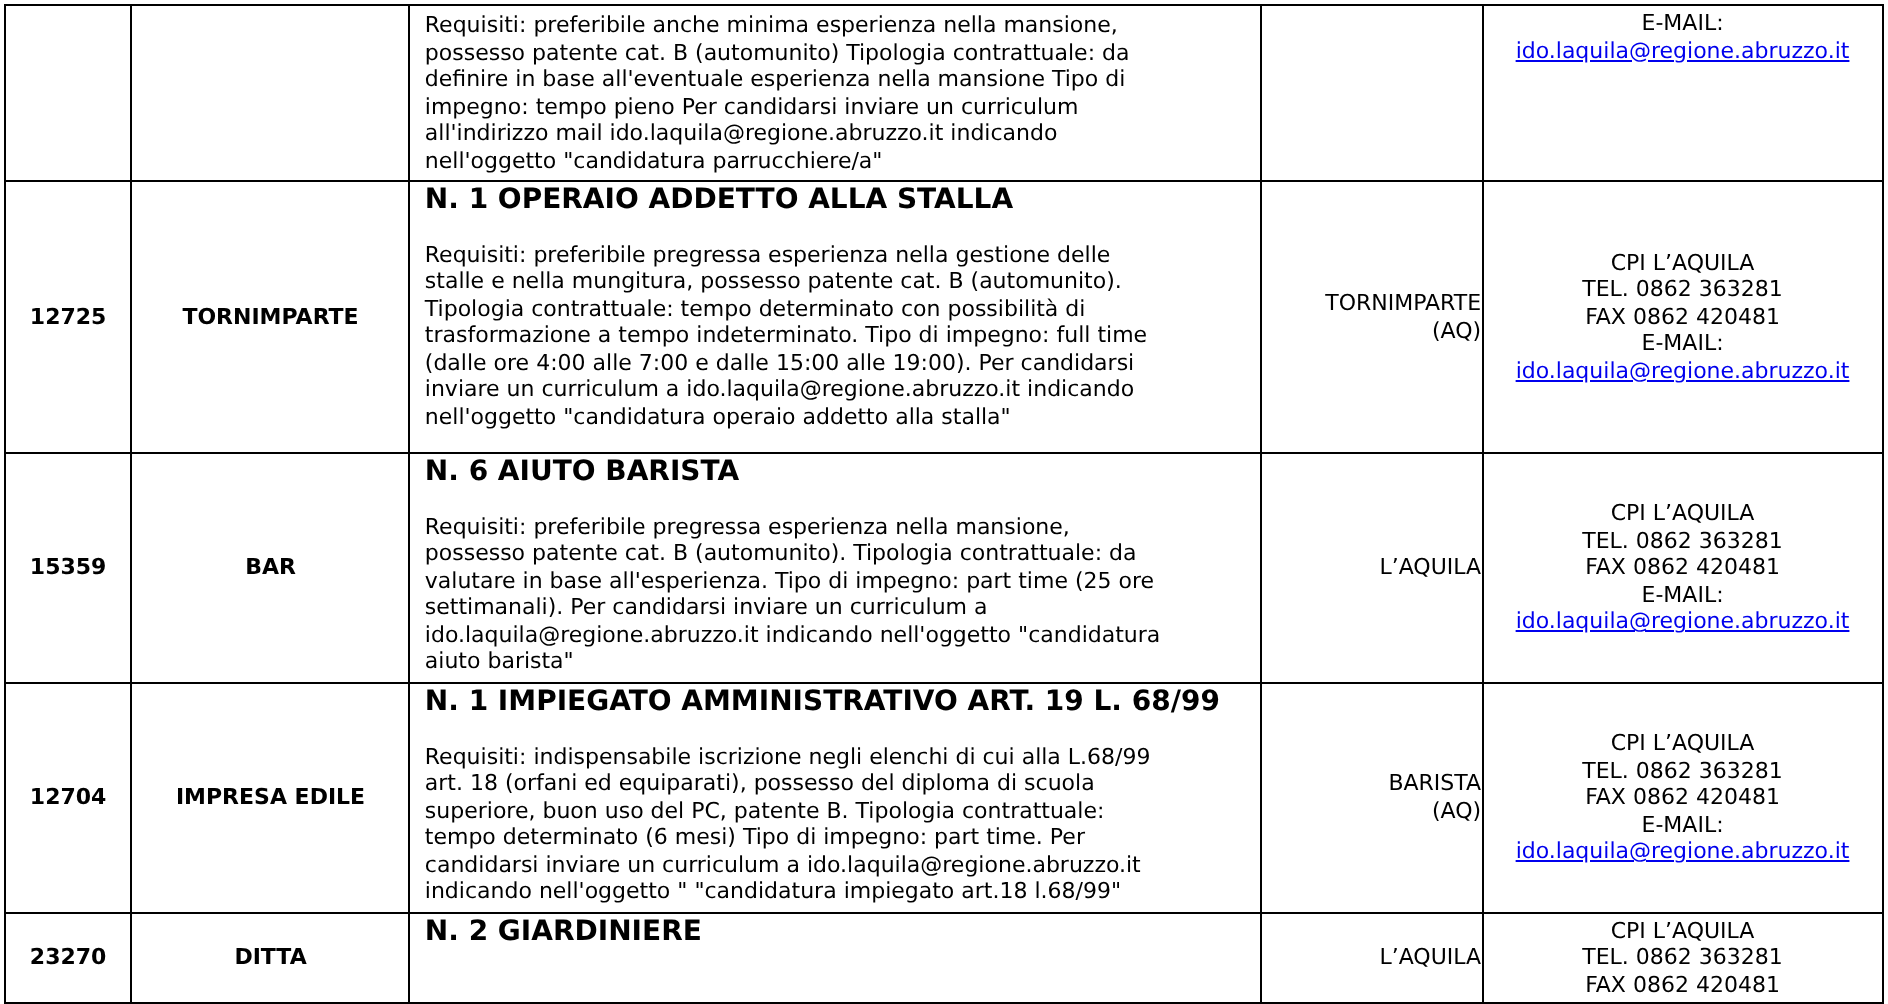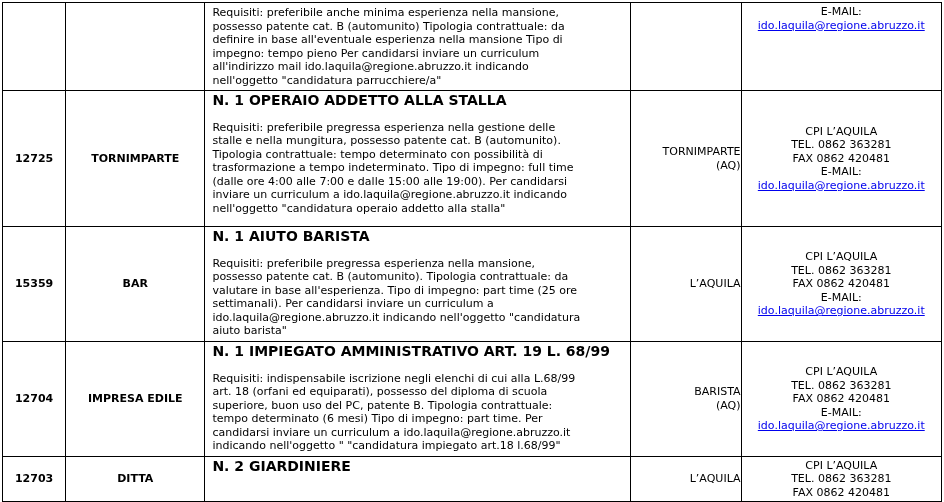--- a/index.html
+++ b/index.html
@@ -125,21 +125,21 @@
 FAX 0862 420481
 E-MAIL:</div>
       <a class="email-link">ido.laquila@regione.abruzzo.it</a>
     </td>
   </tr>
 
   <tr style="height:115px">
     <td class="id-cell">15359</td>
     <td class="cat-cell">BAR</td>
     <td class="desc-cell">
-      <div class="job-title">N. 1 AIUTO BARISTA</div>
+      <div class="job-title">N. 6 AIUTO BARISTA</div>
       <div class="job-body">Requisiti: preferibile pregressa esperienza nella mansione,
 possesso patente cat. B (automunito). Tipologia contrattuale: da
 valutare in base all'esperienza. Tipo di impegno: part time (25 ore
 settimanali). Per candidarsi inviare un curriculum a
 ido.laquila@regione.abruzzo.it indicando nell'oggetto "candidatura
 aiuto barista"</div>
     </td>
     <td class="loc-cell">L’AQUILA</td>
     <td class="contact-cell">
       <div class="contact-text">CPI L’AQUILA
@@ -167,21 +167,21 @@
     <td class="contact-cell">
       <div class="contact-text">CPI L’AQUILA
 TEL. 0862 363281
 FAX 0862 420481
 E-MAIL:</div>
       <a class="email-link">ido.laquila@regione.abruzzo.it</a>
     </td>
   </tr>
 
   <tr class="row-last" style="height:40px">
-    <td class="id-cell">12703</td>
+    <td class="id-cell">23270</td>
     <td class="cat-cell">DITTA</td>
     <td class="desc-cell">
       <div class="job-title">N. 2 GIARDINIERE</div>
 
     </td>
     <td class="loc-cell">L’AQUILA</td>
     <td class="contact-cell">
       <div class="contact-text">CPI L’AQUILA
 TEL. 0862 363281
 FAX 0862 420481</div>

